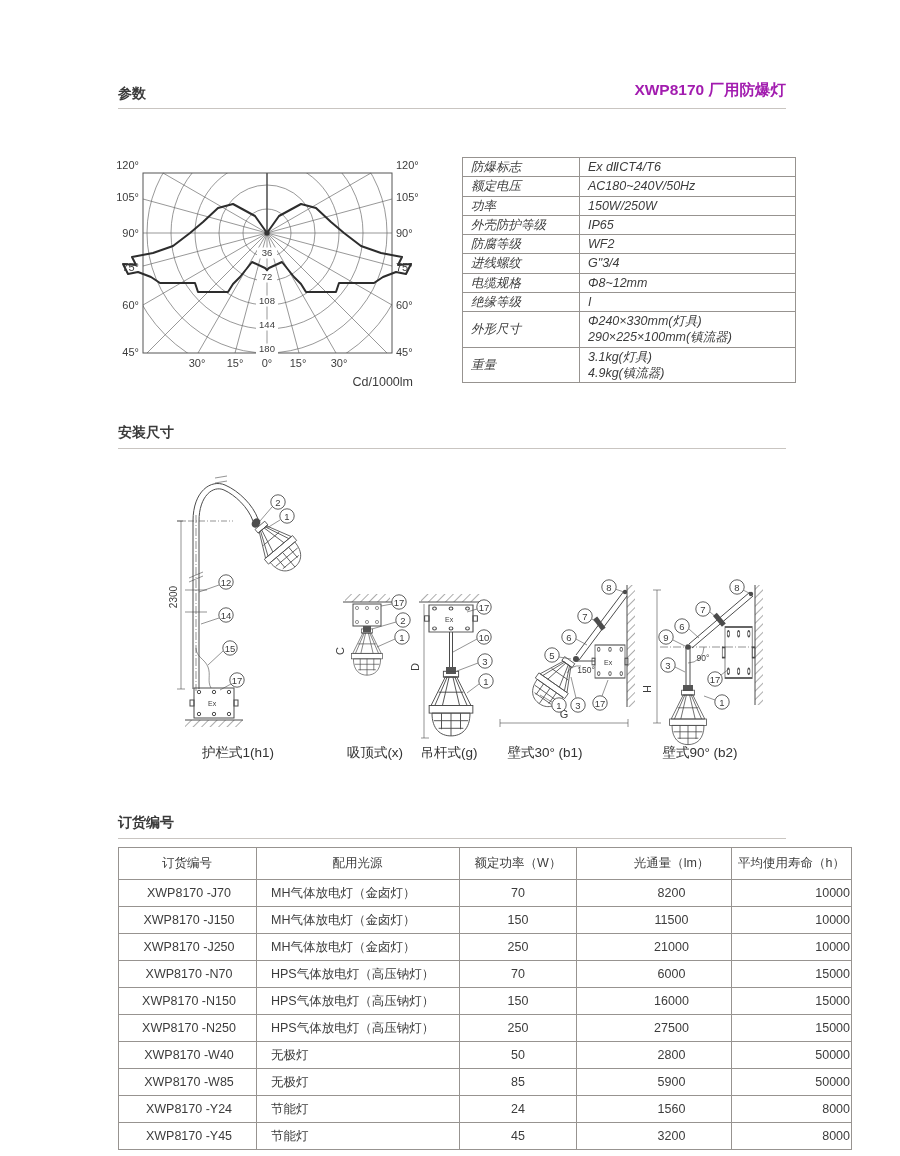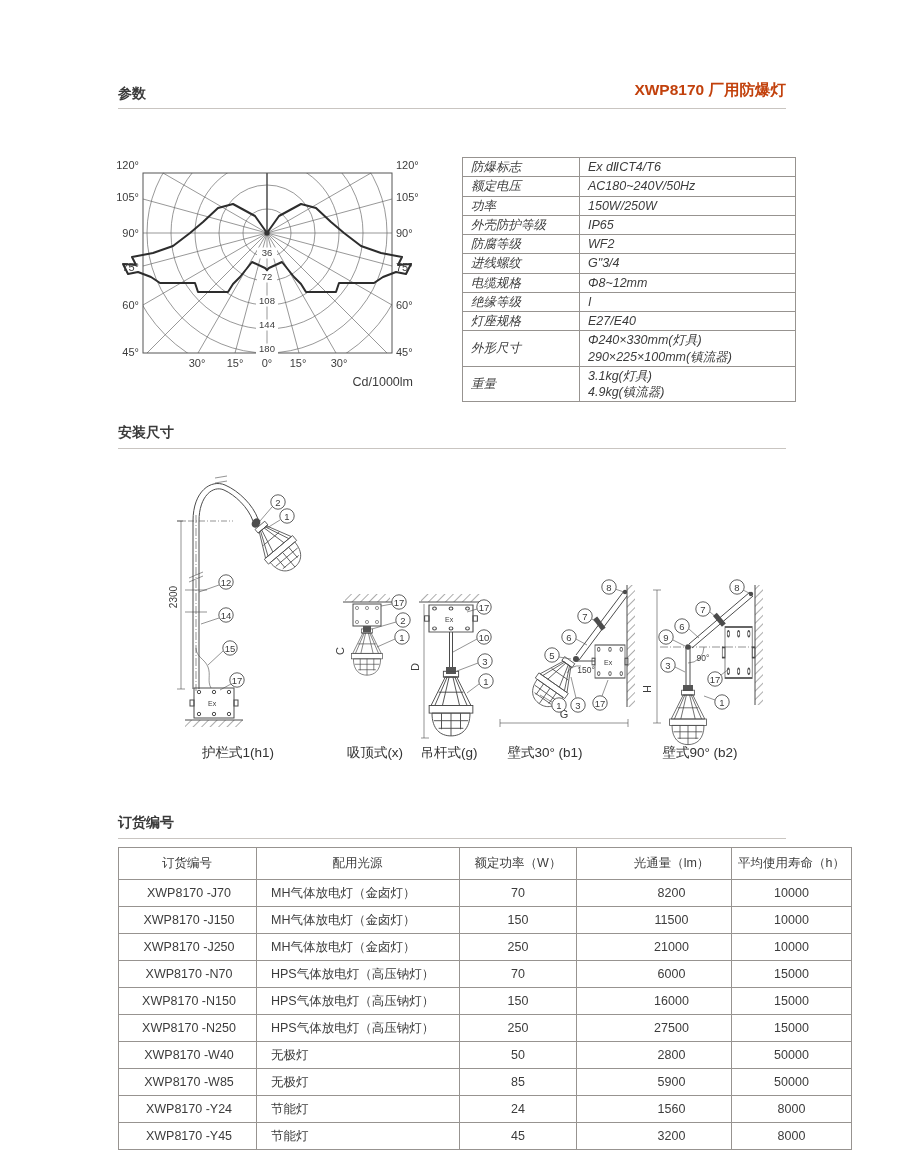--- a/index.html
+++ b/index.html
@@ -1,37 +1,37 @@
 <!DOCTYPE html>
 <html><head>
 <meta charset="utf-8">
 <style>
   html,body{margin:0;padding:0;}
   body{width:900px;height:1156px;background:#ffffff;position:relative;
        font-family:"Liberation Sans","DejaVu Sans",sans-serif;color:#3d3d3d;}
   .abs{position:absolute;}
   .hdr-left{font-size:14px;font-weight:bold;color:#3a3a3a;}
-  .hdr-right{font-size:15.5px;font-weight:bold;color:#c2410c;}
+  .hdr-right{font-size:15.5px;font-weight:bold;color:#a21caf;}
   .rule{height:1px;background:#c9c5c1;}
   .sec-title{font-size:14px;font-weight:bold;color:#3a3a3a;}
   table{border-collapse:collapse;}
   
   .spec{width:334px;font-size:12.5px;color:#3c3c3c;}
   .spec td{border:1px solid #979390;padding:1px 8px;line-height:1.3;}
   .spec td.lbl{width:100px;}
   
   .order{width:686px;font-size:12.5px;color:#3c3c3c;table-layout:fixed;}
   .order th,.order td{border:1px solid #979390;line-height:1.2;font-weight:normal;}
   .order th{height:29px;text-align:center;}
   .order td{height:24px;}
   .c0{width:136px;text-align:center;padding-left:4px;}
   .c1{width:201px;text-align:left;padding-left:14px;}
   .c2{width:114px;text-align:center;}
   .c3{width:117px;text-align:center;padding-left:36px;}
-  .c4{width:117px;text-align:center;}
+  .c4{width:117px;text-align:right;}
   .order th.c0,.order th.c1{text-align:center;padding-left:0;}
   svg text{font-family:"Liberation Sans","DejaVu Sans",sans-serif;fill:#3c3c3c;}
   svg .grid{stroke:#6b6b6b;stroke-width:.7;fill:none;}
   svg .frame{stroke:#555;stroke-width:1;fill:none;}
   svg .curve{stroke:#2d2d2d;stroke-width:2;fill:none;stroke-linejoin:round;}
   svg .dline{stroke:#4c4c4c;stroke-width:1;fill:none;}
   svg .thin{stroke:#4c4c4c;stroke-width:.6;fill:none;}
   svg .co circle{fill:#fff;stroke:#4c4c4c;stroke-width:.9;}
   svg .co text{font-size:9.5px;text-anchor:middle;}
   svg .cap{font-size:13.5px;text-anchor:middle;fill:#333;}
@@ -146,24 +146,20 @@
         <td class="lbl">进线螺纹</td>
         <td>G"3/4</td>
       </tr>
   <tr>
         <td class="lbl">电缆规格</td>
         <td>Φ8~12mm</td>
       </tr>
   <tr>
         <td class="lbl">绝缘等级</td>
         <td>I</td>
-      </tr>
-  <tr>
-        <td class="lbl">灯座规格</td>
-        <td>E27/E40</td>
       </tr>
   <tr>
         <td class="lbl">外形尺寸</td>
       <td>
           <div>Φ240×330mm(灯具)</div>
           <div>290×225×100mm(镇流器)</div>
         </td>
       </tr>
   <tr>
         <td class="lbl">重量</td>

